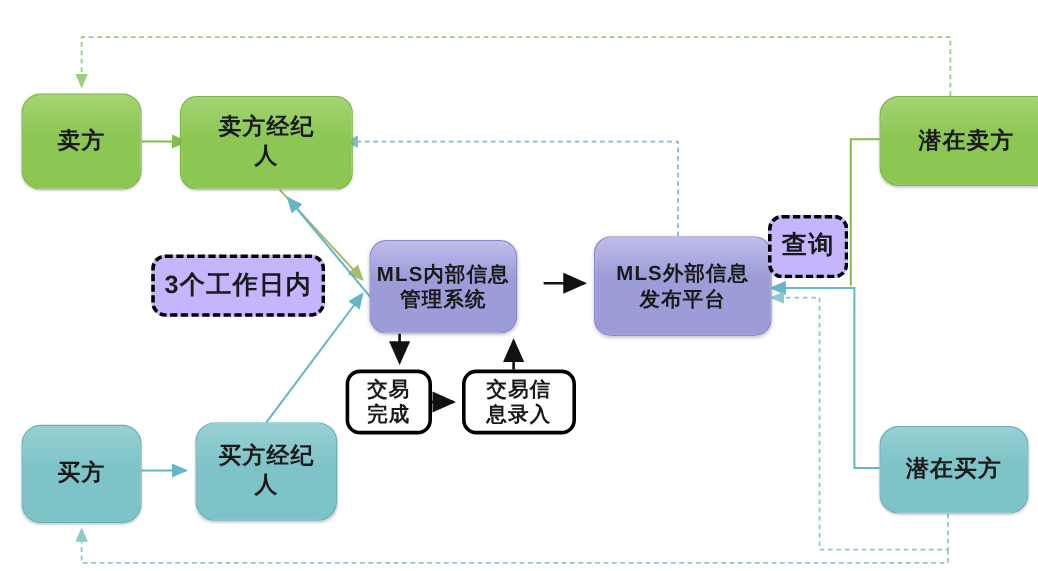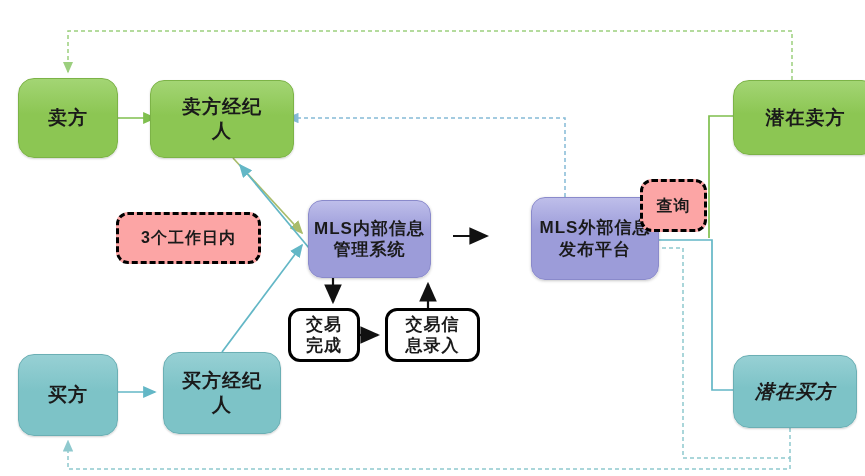--- a/index.html
+++ b/index.html
@@ -21,21 +21,21 @@
   .green{background:linear-gradient(180deg,var(--box-green-light) 0%,var(--box-green) 45%);
          border:1px solid var(--box-border-green);border-radius:16px;font-size:19px;
          box-shadow:0 1px 2px rgba(0,0,0,.18);}
   .teal{background:linear-gradient(180deg,var(--box-teal-light) 0%,var(--box-teal) 45%);
         border:1px solid var(--box-border-teal);border-radius:16px;font-size:19px;
         box-shadow:0 1px 2px rgba(0,0,0,.18);}
   .purple{background:linear-gradient(180deg,var(--box-purple-light) 0%,var(--box-purple) 40%);
           border:1px solid var(--box-border-purple);border-radius:14px;font-size:17px;
           box-shadow:0 1px 3px rgba(0,0,0,.22);}
   .plain{background:#fff;border:3px solid var(--annotation-border);border-radius:12px;font-size:17px;}
-  .dashedbox{background:#fca5a5;border:3px dashed var(--annotation-border);border-radius:12px;font-size:16px;}
+  .dashedbox{background:#c4b5fd;border:3px dashed var(--annotation-border);border-radius:12px;font-size:21px;}
   .e{fill:none;}
   .e-black{stroke:var(--edge-black);stroke-width:2.2;}
   .e-green{stroke:var(--edge-green);stroke-width:1.7;}
   .e-olive{stroke:var(--edge-olive);stroke-width:1.7;}
   .e-teal{stroke:var(--edge-teal);stroke-width:1.7;}
   .e-dgreen{stroke:var(--edge-dashed-green);stroke-width:1.5;stroke-dasharray:4 3;}
   .e-dteal{stroke:var(--edge-dashed-teal);stroke-width:1.5;stroke-dasharray:4 3;}
   .e-dblue{stroke:var(--edge-dashed-blue);stroke-width:1.5;stroke-dasharray:4 3;}
 </style>
 </head>
@@ -91,30 +91,30 @@
 
   <div class="node green" style="left:150px;top:80px;width:144px;height:78px;border-radius:14px;">
     <span class="label">卖方经纪
 人</span>
   </div>
 
   <div class="node green" style="left:733px;top:80px;width:145px;height:75px;">
     <span class="label">潜在卖方</span>
   </div>
 
-  <div class="node dashedbox" style="left:116px;top:212px;width:145px;height:52px;">
+  <div class="node dashedbox" style="left:126px;top:212px;width:145px;height:52px;">
     <span class="label">3个工作日内</span>
   </div>
 
   <div class="node purple" style="left:308px;top:200px;width:123px;height:78px;">
     <span class="label">MLS内部信息
 管理系统</span>
   </div>
 
-  <div class="node purple" style="left:495px;top:197px;width:128px;height:83px;margin-left:36px;">
+  <div class="node purple" style="left:495px;top:197px;width:148px;height:83px;">
     <span class="label">MLS外部信息
 发布平台</span>
   </div>
 
   <div class="node dashedbox" style="left:640px;top:179px;width:67px;height:53px;">
     <span class="label">查询</span>
   </div>
 
   <div class="node plain" style="left:288px;top:308px;width:72px;height:54px;">
     <span class="label">交易
@@ -128,17 +128,17 @@
 
   <div class="node teal" style="left:18px;top:354px;width:100px;height:82px;">
     <span class="label">买方</span>
   </div>
 
   <div class="node teal" style="left:163px;top:352px;width:118px;height:82px;">
     <span class="label">买方经纪
 人</span>
   </div>
 
-  <div class="node teal" style="left:733px;top:355px;width:124px;height:73px;font-style:italic;">
+  <div class="node teal" style="left:733px;top:355px;width:124px;height:73px;">
     <span class="label">潜在买方</span>
   </div>
 
 </div>
 
 </body></html>

